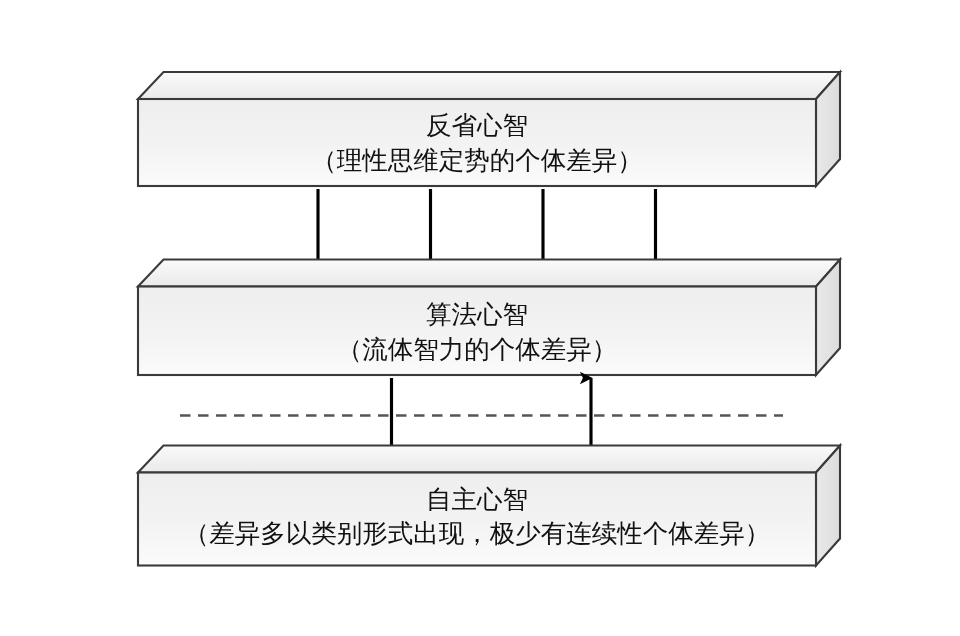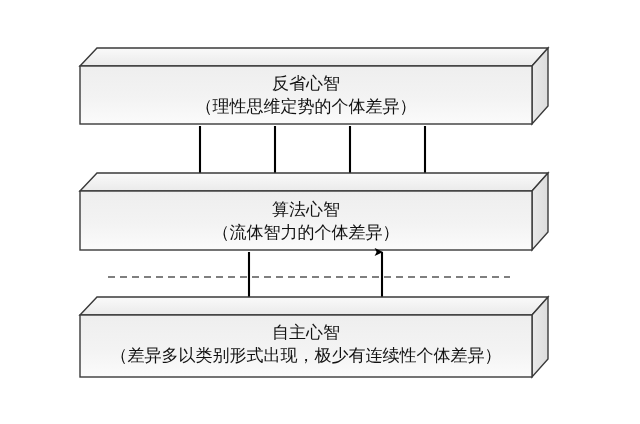--- a/index.html
+++ b/index.html
@@ -9,21 +9,21 @@
   }
   body {
     width: 640px;
     height: 424px;
     font-family: "Liberation Sans", "DejaVu Sans", sans-serif;
     overflow: hidden;
     position: relative;
   }
   #diagram-root {
     position: absolute;
-    left: 0;
+    left: 12px;
     top: 0;
     width: 520px;
     height: 424px;
   }
   svg.diagram {
     display: block;
     width: 640px;
     height: 424px;
   }
   .box-title {

